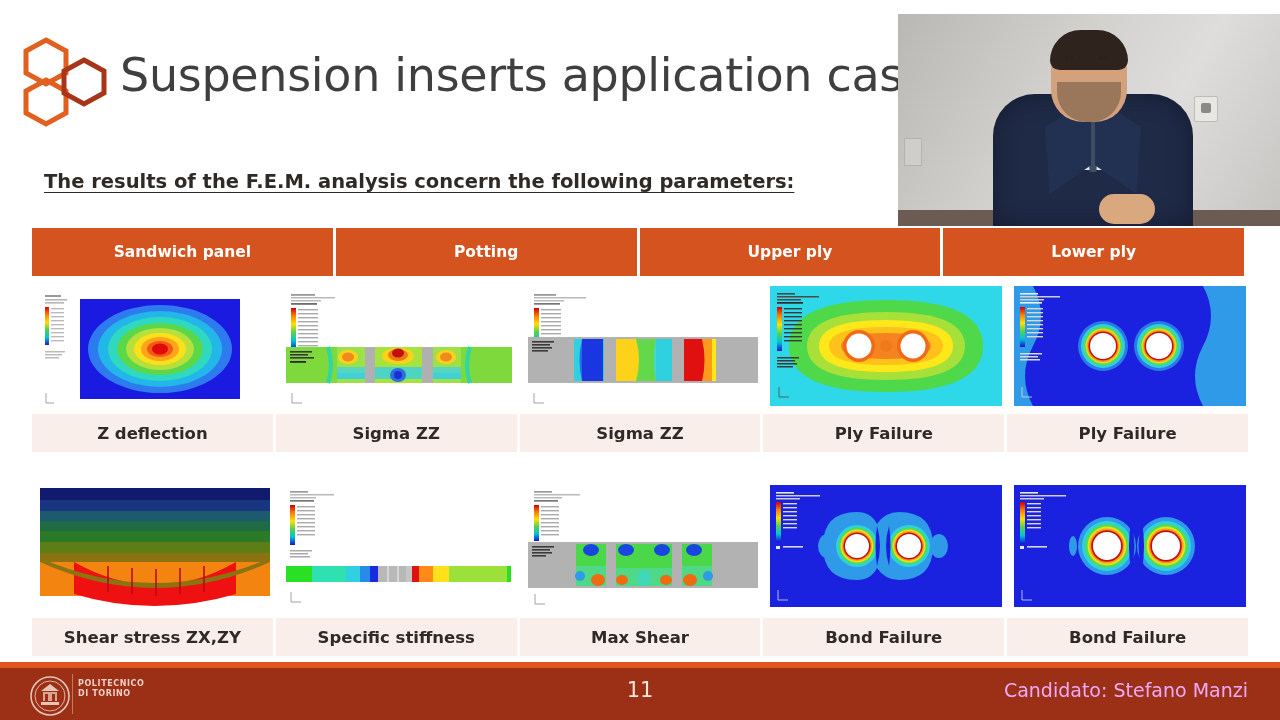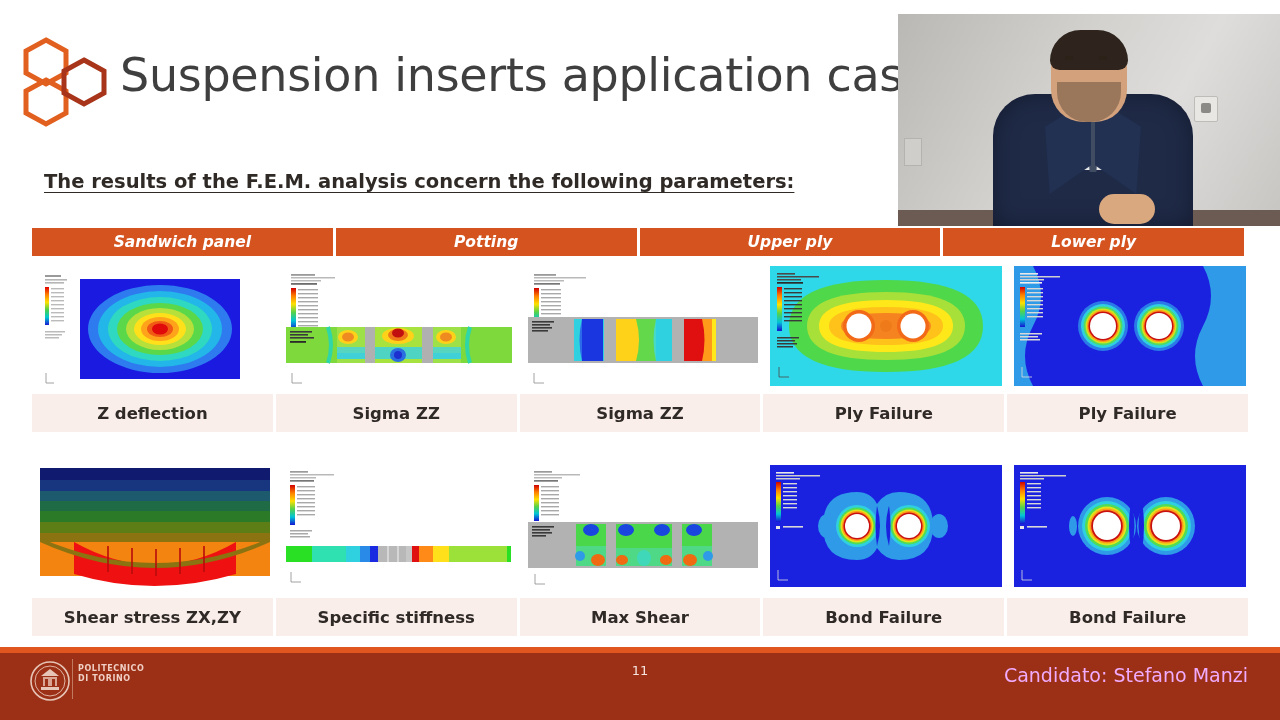--- a/index.html
+++ b/index.html
@@ -33,21 +33,21 @@
     text-underline-offset:4px;
     font-family:"DejaVu Sans", sans-serif;
   }
 
   
   #fem-table{
     position:absolute;left:32px;top:228px;
     width:1216px;
   }
   .row{display:flex;width:100%;}
-  .row.header-row{height:28px;margin-bottom:3px;font-style:italic;}
+  .row.header-row{height:48px;margin-bottom:3px;}
   .hcell{
     flex:1 1 0;margin-right:3px;
     background:#d4531f;color:#ffffff;
     display:flex;align-items:center;justify-content:center;
     font-size:15.5px;font-weight:bold;
     font-family:"DejaVu Sans", sans-serif;
   }
   .hcell:last-child{margin-right:4px;}
 
   .row.img-row{height:133px;}
@@ -69,41 +69,41 @@
   }
   .lcell:last-child{margin-right:0;}
 
   .gap{height:24px;}
 
   
   .fig{position:absolute;}
 
   
   #footer{
-    position:absolute;left:0;bottom:0;width:1280px;height:73px;
+    position:absolute;left:0;bottom:0;width:1280px;height:58px;
     background:#9c3016;
   }
   #footer-top-line{
     position:absolute;left:0;top:0;width:1280px;height:6px;background:#e1551f;
   }
   #footer-logo{
     position:absolute;left:30px;top:14px;width:40px;height:40px;
   }
   #footer-logo-text{
     position:absolute;left:78px;top:17px;
     color:#f0cfc4;font-size:8px;font-weight:bold;line-height:10px;
     letter-spacing:.6px;
     font-family:"DejaVu Sans", sans-serif;
   }
   #footer-divider{
     position:absolute;left:72px;top:12px;width:1px;height:40px;background:#c07a60;
   }
   #page-number{
     position:absolute;left:0;top:16px;width:1280px;text-align:center;
-    color:#f5e4de;font-size:13px;
+    color:#f5e4de;font-size:21px;
     font-family:"DejaVu Sans", sans-serif;
   }
   #candidate{
     position:absolute;right:32px;top:17px;
     color:#f0abfc;font-size:19px;
     font-family:"DejaVu Sans", sans-serif;
   }
 
   
   #webcam{

